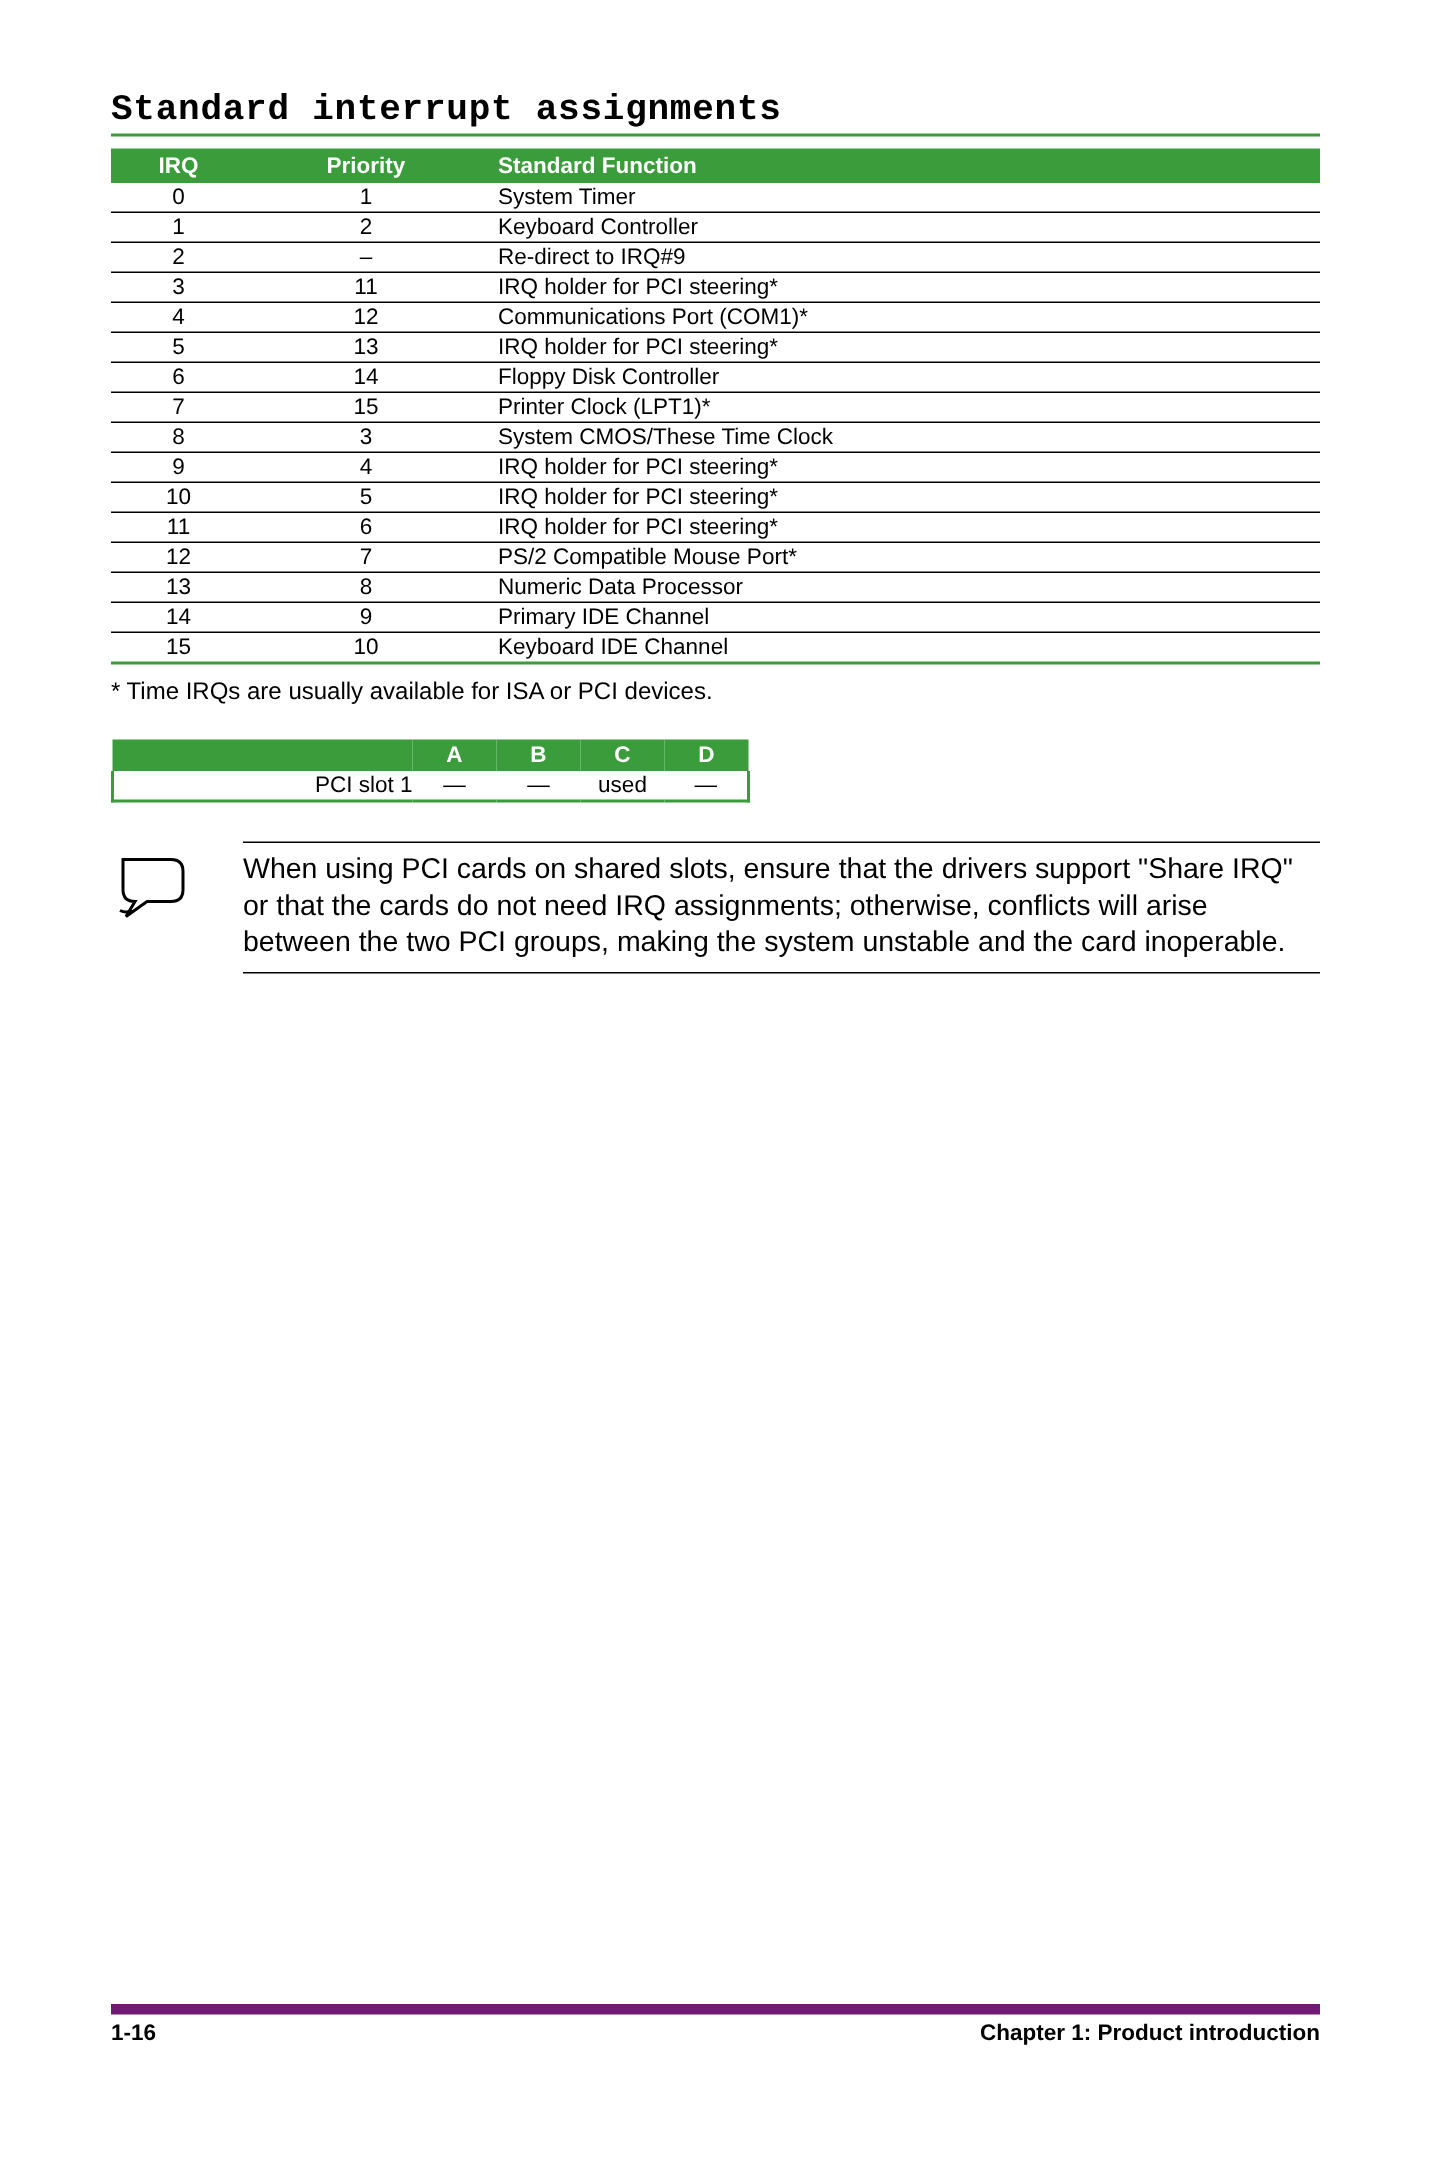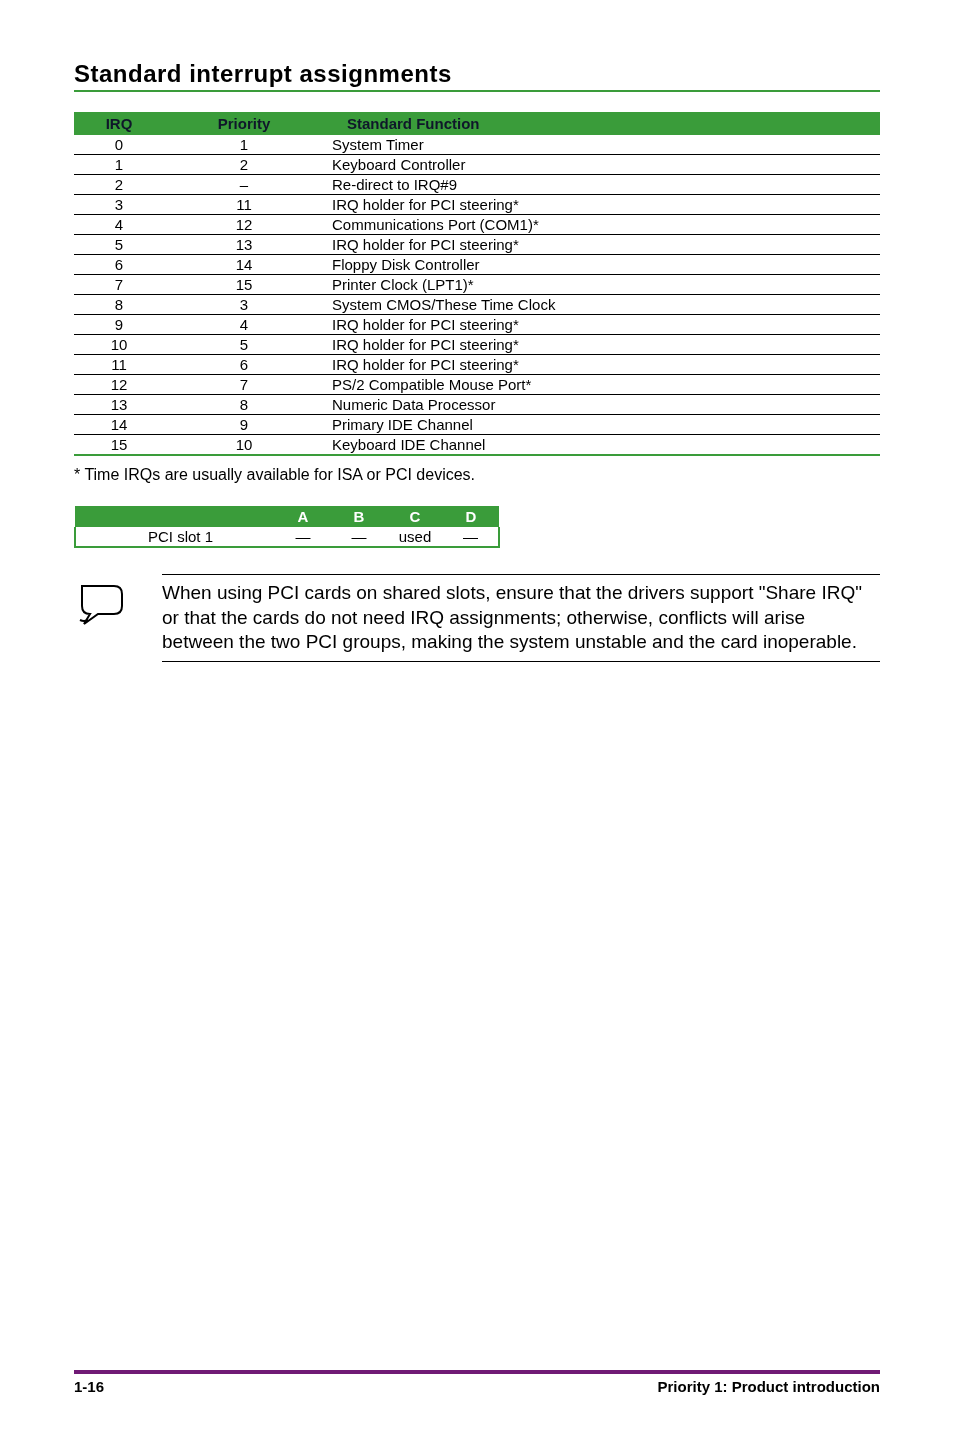--- a/index.html
+++ b/index.html
@@ -18,34 +18,35 @@
     font-size: 24px;
     font-weight: bold;
     letter-spacing: 0.5px;
     border-bottom: 2px solid #3a9c3a;
     padding-bottom: 2px;
     margin-bottom: 0;
     display: inline-block;
   }
   .h2wrap {
     border-bottom: 2px solid #3a9c3a;
-    margin-bottom: 20px;
+    margin-bottom: 8px;
+    font-family: Liberation Mono, monospace;
   }
   .h2wrap h2 { border: none; display: block; }
 
   table.irq {
     width: 100%;
     border-collapse: collapse;
     font-size: 15px;
   }
   table.irq th {
     background: #3a9c3a;
-    color: #0f172a;
+    color: #ffffff;
     font-weight: bold;
-    padding: 3px 23px;
+    padding: 3px 8px;
     text-align: left;
   }
   table.irq th:nth-child(1),
   table.irq th:nth-child(2) { text-align: center; }
   table.irq td {
     padding: 1px 8px;
     border-bottom: 1px solid #000;
   }
   table.irq td:nth-child(1),
   table.irq td:nth-child(2) { text-align: center; }
@@ -74,21 +75,21 @@
   table.pci th.blank {
     width: 200px;
   }
   table.pci td {
     padding: 1px 0;
     border-bottom: 1px solid #000;
     text-align: center;
     width: 56px;
   }
   table.pci td.label {
-    text-align: center;
+    text-align: right;
     padding-left: 10px;
     width: 200px;
     border-left: 2px solid #3a9c3a;
   }
   table.pci td:last-child { border-right: 2px solid #3a9c3a; }
   table.pci tr:last-child td { border-bottom: 2px solid #3a9c3a; }
 
   .callout {
     display: flex;
     align-items: flex-start;
@@ -104,22 +105,22 @@
     border-bottom: 1px solid #000;
     padding: 6px 0;
     font-size: 19px;
     line-height: 1.3;
   }
 
   .footer {
     position: absolute;
     left: 74px;
     right: 74px;
-    bottom: 43px;
-    border-top: 4px solid #701a75;
+    bottom: 74px;
+    border-top: 7px solid #701a75;
     display: flex;
     justify-content: space-between;
     font-size: 15px;
     padding-top: 4px;
   }
   .footer .page { font-weight: bold; }
   .footer .chapter { font-weight: bold; }
 </style>
 </head>
 <body>
@@ -252,14 +253,14 @@
         <path d="M14 40 Q10 42 6 40" fill="none" stroke="#000" stroke-width="2"></path>
       </svg>
     </div>
     <div class="text">When using PCI cards on shared slots, ensure that the drivers support "Share IRQ" or that the cards do not need IRQ assignments; otherwise, conflicts will arise between the two PCI groups, making the system unstable and the card inoperable.</div>
   </div>
 
 </div>
 
 <div class="footer">
   <span class="page">1-16</span>
-  <span class="chapter">Priority 1: Product introduction</span>
+  <span class="chapter">Chapter 1: Product introduction</span>
 </div>
 
 </body></html>

